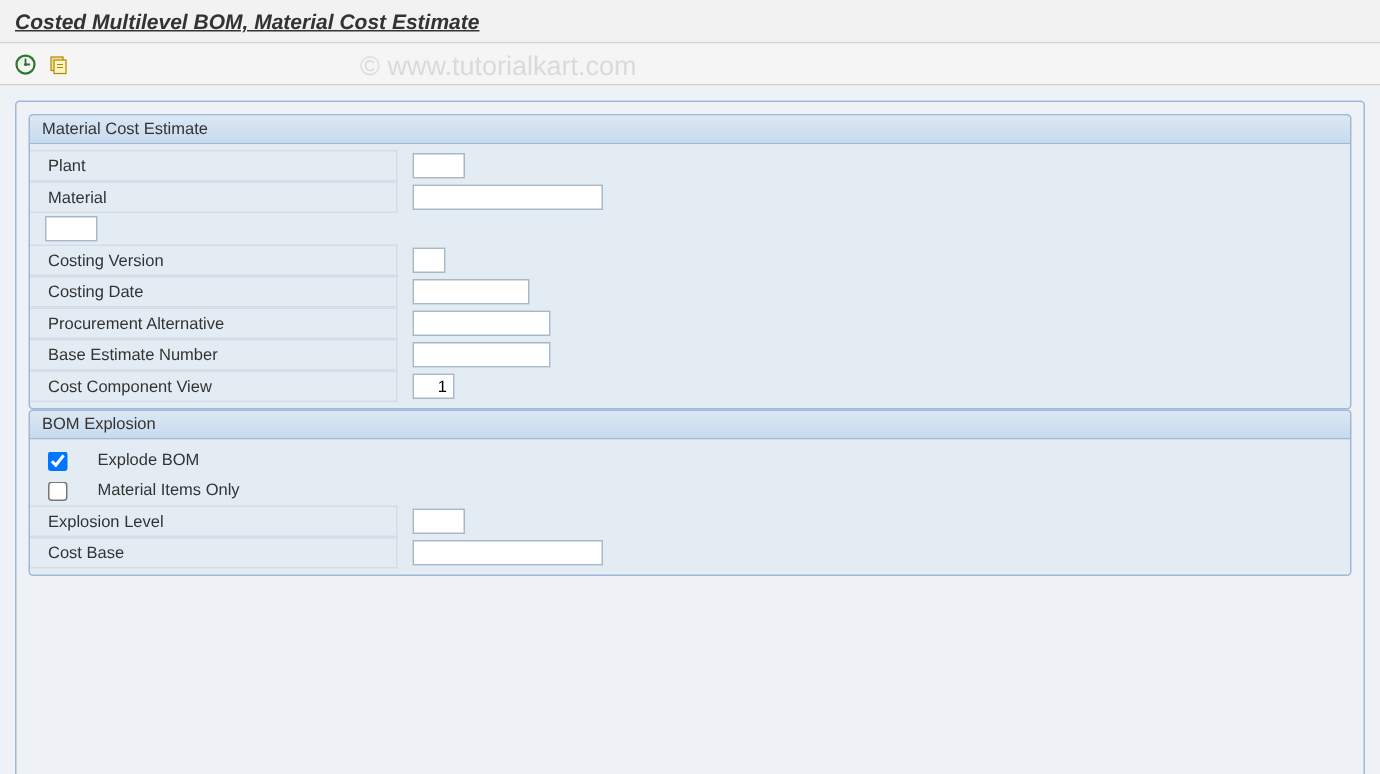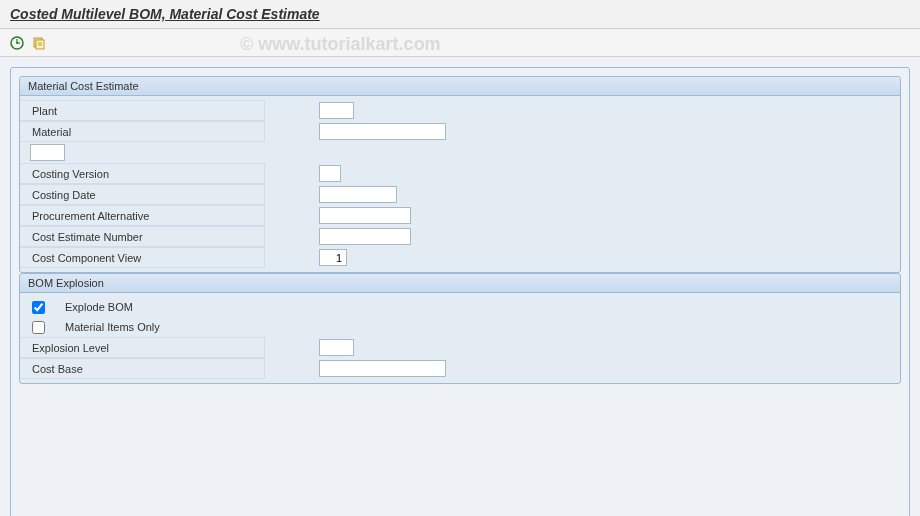--- a/index.html
+++ b/index.html
@@ -59,21 +59,20 @@
       color: #333;
       border-radius: 3px 3px 0 0;
     }
     .group-body {
       padding: 4px 0;
     }
     .field-row {
       display: flex;
       align-items: center;
       height: 21px;
-      gap: 44px;
     }
     .field-label {
       width: 245px;
       padding: 2px 6px 2px 12px;
       font-size: 11px;
       color: #333;
       border-top: 1px solid #d4dde7;
       border-bottom: 1px solid #d4dde7;
       border-right: 1px solid #d4dde7;
       background: #e3ecf3;
@@ -113,21 +112,21 @@
     .checkbox-label {
       font-size: 11px;
       color: #333;
     }
     .watermark {
       position: absolute;
       top: 34px;
       left: 240px;
       color: rgba(200, 200, 200, 0.6);
       font-size: 18px;
-      font-weight: bold;
+      font-weight: normal;
       pointer-events: none;
       z-index: 100;
     }
     .outer-border {
       border: 1px solid #9db9d8;
       border-radius: 3px;
       margin: 0;
       height: 455px;
     }
   </style>
@@ -195,21 +194,21 @@
                 <input class="text-input" style="width: 78px;" value="">
               </div>
           </div>
           <div class="field-row">
             <div class="field-label">Procurement Alternative</div>
             <div class="field-input-cell">
                 <input class="text-input w-large" value="" style="">
               </div>
           </div>
           <div class="field-row">
-            <div class="field-label">Cost Estimate Number</div>
+            <div class="field-label">Base Estimate Number</div>
             <div class="field-input-cell">
                 <input class="text-input w-large" value="" style="">
               </div>
           </div>
           <div class="field-row">
             <div class="field-label">Cost Component View</div>
             <div class="field-input-cell">
                 <input class="text-input w-num" value="1" style="">
               </div>
           </div>

